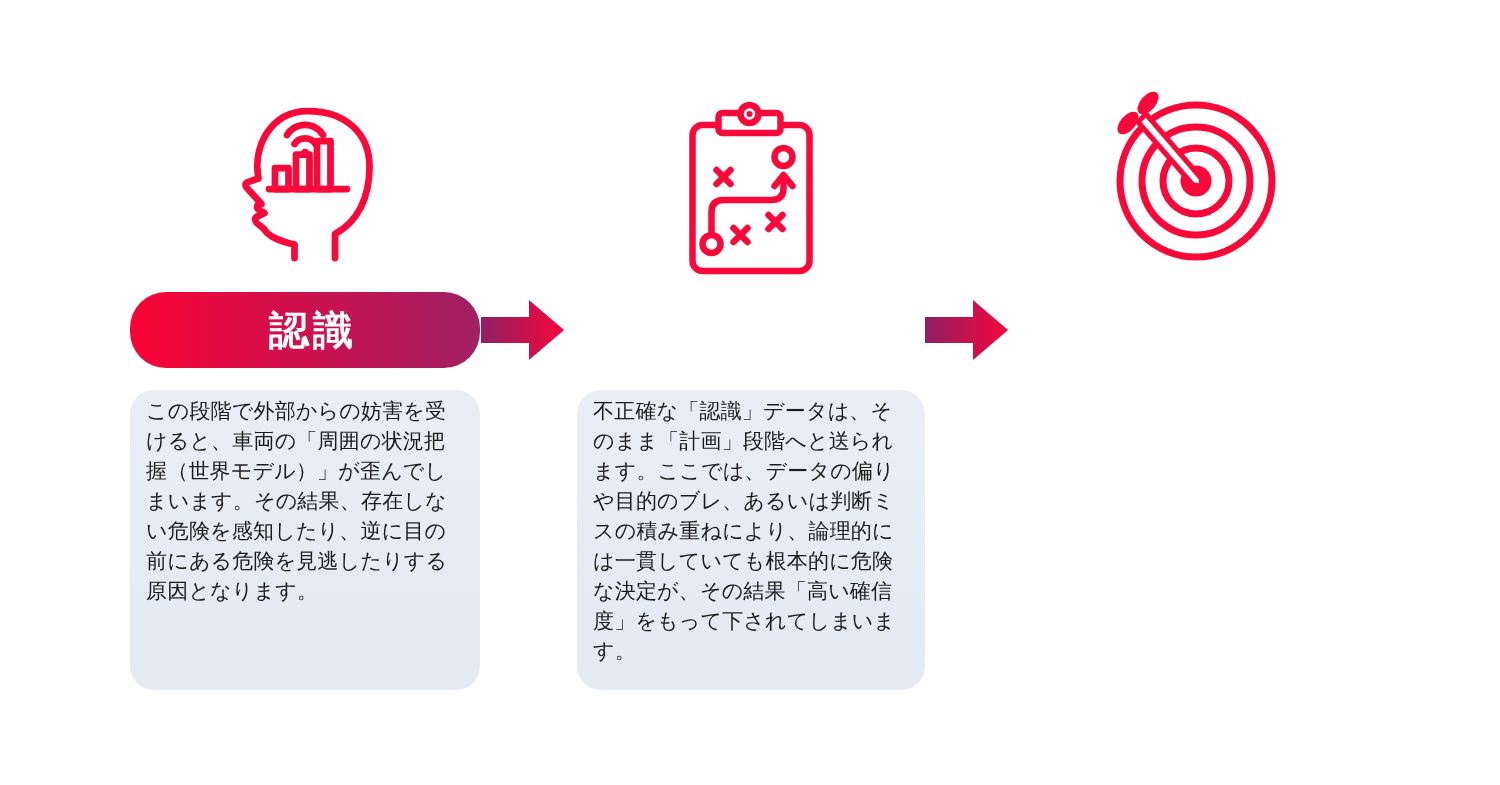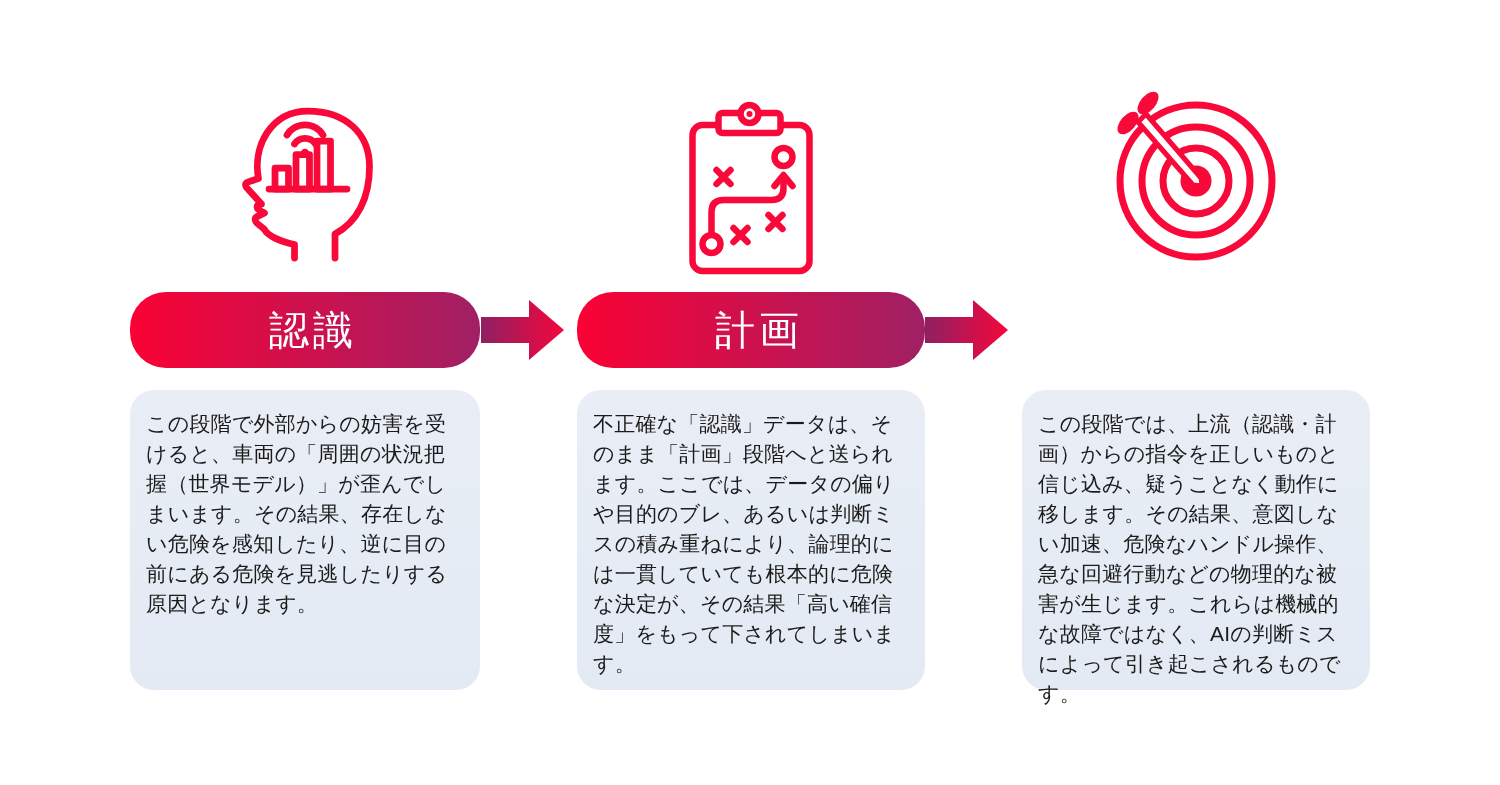--- a/index.html
+++ b/index.html
@@ -23,33 +23,33 @@
 
   .pill{
     position:absolute;top:292px;left:0;right:0;height:76px;
     border-radius:36px;
     background:linear-gradient(90deg,#fa0235 0%,#a02064 100%);
     display:flex;align-items:center;justify-content:center;
   }
   .pill-title{
     color:#ffffff;
     font-size:40px;
-    font-weight:400;
+    font-weight:700;
     letter-spacing:4px;
     line-height:1;
     padding-left:4px; 
     margin-left:12px;
   }
 
   .desc-box{
     position:absolute;top:390px;left:0;right:0;height:300px;
     border-radius:24px;
     background:linear-gradient(180deg,#e9eef6 0%,#e3eaf3 100%);
     box-sizing:border-box;
-    padding:19px 16px;
+    padding:6px 16px;
   }
   .desc-text{
     font-size:21px;
     line-height:30px;
     color:#1b1b1b;
     letter-spacing:0.2px;
     text-align:left;
     word-break:break-all;
   }
 
@@ -104,23 +104,20 @@
           <path d="M86,87 L95,76 L104,87" fill="none"></path>
           <circle cx="23" cy="145" r="9" fill="#ffffff"></circle>
           <circle cx="95" cy="58" r="9" fill="none"></circle>
           <path d="M28,71 L42,85 M42,71 L28,85"></path>
           <path d="M45,129 L59,143 M59,129 L45,143"></path>
           <path d="M80,116 L94,130 M94,116 L80,130"></path>
         </g>
         <circle cx="61" cy="15" r="3" fill="#f8093a"></circle>
       </svg>
     </div>
-    <div class="pill">
-      <span class="pill-title">計画</span>
-    </div>
     <div class="desc-box">
       <div class="desc-text">不正確な「認識」データは、そのまま「計画」段階へと送られます。ここでは、データの偏りや目的のブレ、あるいは判断ミスの積み重ねにより、論理的には一貫していても根本的に危険な決定が、その結果「高い確信度」をもって下されてしまいます。</div>
     </div>
   </div>
 
   <svg class="flow-arrow" style="left:925px;" viewBox="0 0 86 66">
     <defs>
       <linearGradient id="arrowGrad2" x1="0" y1="0" x2="1" y2="0">
         <stop offset="0" stop-color="#8e2063"></stop>
           <stop offset="1" stop-color="#f6063c"></stop>
@@ -136,18 +133,15 @@
           <circle cx="83" cy="93" r="76"></circle>
           <circle cx="83" cy="93" r="54"></circle>
           <circle cx="83" cy="93" r="33"></circle>
         </g>
         <circle cx="83" cy="93" r="15.5" fill="#f8093a"></circle>
         <ellipse cx="35" cy="15" rx="13.5" ry="7.5" transform="rotate(-49 35 15)" fill="#f8093a"></ellipse>
         <ellipse cx="15" cy="35" rx="13.5" ry="7.5" transform="rotate(-49 15 35)" fill="#f8093a"></ellipse>
         <polygon points="33,26 88,90 89,98 80,97 25,34" fill="#ffffff" stroke="#f8093a" stroke-width="5" stroke-linejoin="round"></polygon>
       </svg>
     </div>
-    <div class="desc-box">
-      <div class="desc-text">この段階では、上流（認識・計画）からの指令を正しいものと信じ込み、疑うことなく動作に移します。その結果、意図しない加速、危険なハンドル操作、急な回避行動などの物理的な被害が生じます。これらは機械的な故障ではなく、AIの判断ミスによって引き起こされるものです。</div>
-    </div>
   </div>
 
 </div>
 
 </body></html>

